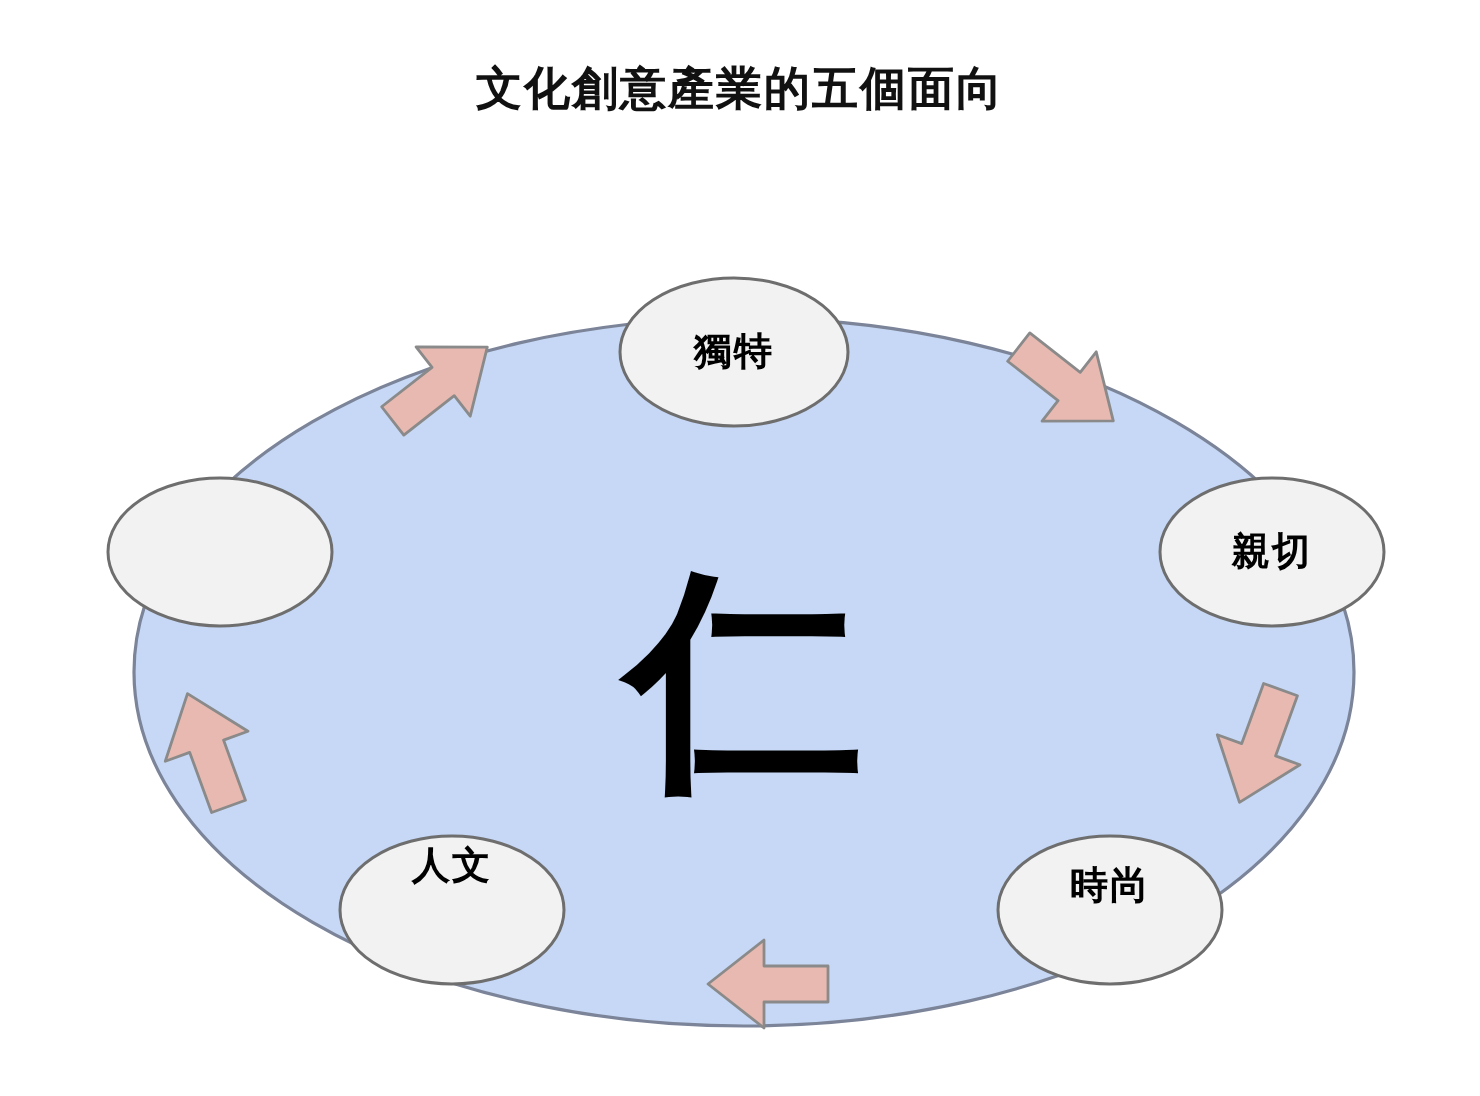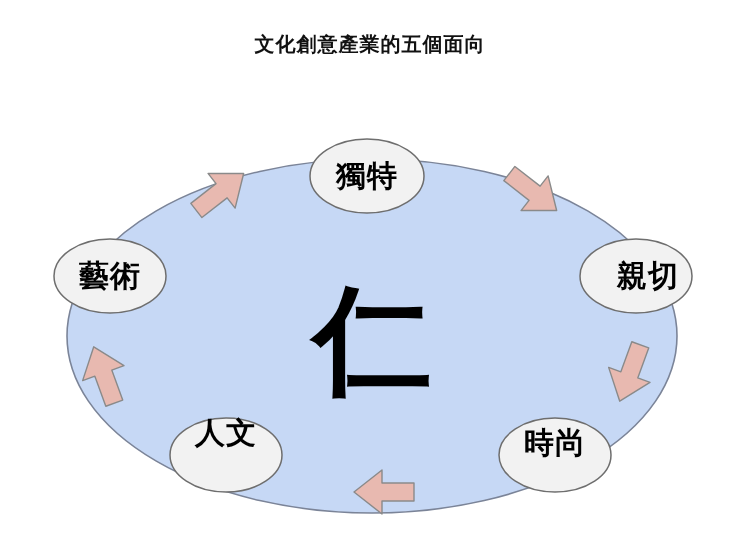--- a/index.html
+++ b/index.html
@@ -18,21 +18,21 @@
     position: relative;
     width: 740px;
     height: 548px;
   }
   #page-title {
     position: absolute;
     left: 0;
     top: 32px;
     width: 740px;
     text-align: center;
-    font-size: 20px;
+    font-size: 23px;
     font-weight: bold;
     color: #111111;
     letter-spacing: 1px;
     line-height: 1.2;
   }
   #canvas-svg {
     position: absolute;
     left: 0;
     top: 0;
   }
@@ -41,21 +41,21 @@
     position: absolute;
     display: flex;
     align-items: center;
     justify-content: center;
     color: #000000;
     font-weight: bold;
     pointer-events: none;
     white-space: nowrap;
   }
   .node-label {
-    font-size: 30px;
+    font-size: 19px;
     letter-spacing: 1px;
   }
   .center-label {
     font-size: 118px;
     font-weight: bold;
     line-height: 1;
     letter-spacing: 0;
   }
 </style>
 </head>
@@ -103,21 +103,20 @@
 
     <ellipse cx="226" cy="455" rx="56" ry="37" fill="#f2f2f2" stroke="#6e6e6e" stroke-width="1.5"></ellipse>
 
     <ellipse cx="110" cy="276" rx="56" ry="37" fill="#f2f2f2" stroke="#6e6e6e" stroke-width="1.5"></ellipse>
   </svg>
 
   <div class="center-label" style="left:272px; top:270px; width:200px; height:140px;">仁</div>
 
   <div class="node-label" style="left:310px; top:139px; width:114px; height:74px;">獨特</div>
 
-  <div class="node-label" style="left:592px; top:239px; width:112px; height:74px;text-align:center;">親切</div>
+  <div class="node-label" style="left:580px; top:239px; width:112px; height:74px;text-align:center;">親切</div>
 
   <div class="node-label" style="left:499px; top:406px; width:112px; height:74px;">時尚</div>
 
   <div class="node-label" style="left:170px; top:396px; width:112px; height:74px;">人文</div>
 
-  <div class="node-label" style="left:54px; top:239px; width:112px; height:74px;">藝術</div>
 
 </div>
 
 </body></html>

